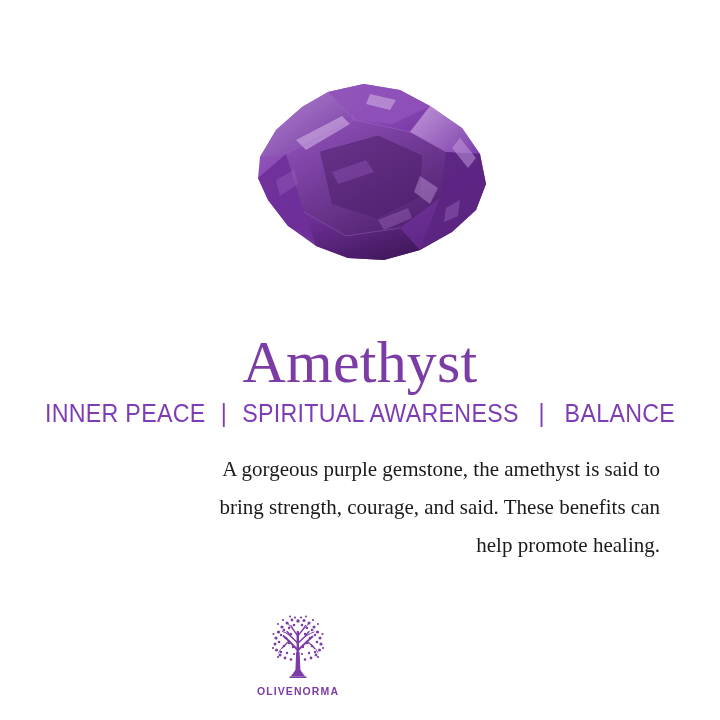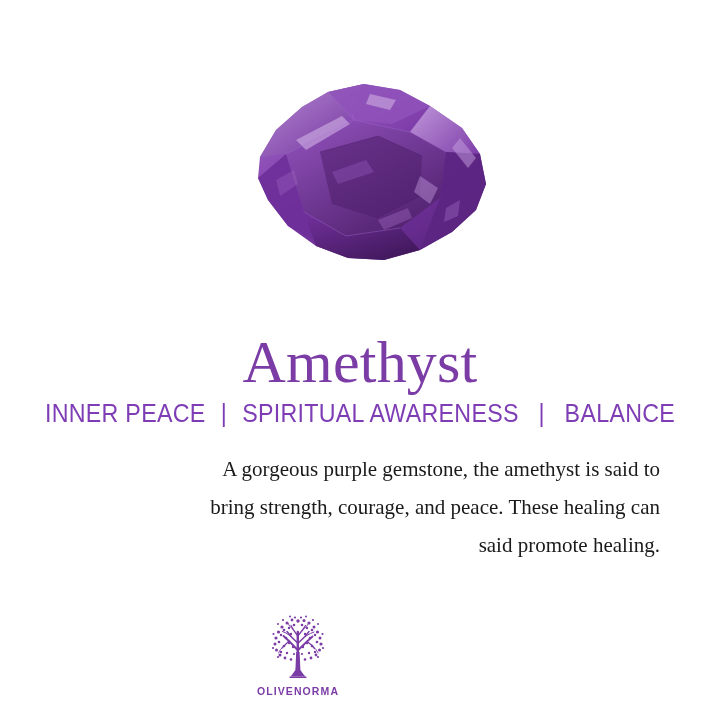--- a/index.html
+++ b/index.html
@@ -198,22 +198,22 @@
   <div class="subtitle">
     <span>INNER PEACE</span>
     <span class="sep">|</span>
     <span>SPIRITUAL AWARENESS</span>
     <span class="sep wide">|</span>
     <span>BALANCE</span>
   </div>
 
   <div class="desc">
     <span class="line">A gorgeous purple gemstone, the amethyst is said to</span>
-    <span class="line">bring strength, courage, and peace. These healing can</span>
-    <span class="line">said promote healing.</span>
+    <span class="line">bring strength, courage, and said. These benefits can</span>
+    <span class="line">help promote healing.</span>
   </div>
 
   <div class="brand">
     <svg class="brand-tree" viewBox="0 0 72 70" aria-hidden="true">
       <g fill="#7b3ca6">
 
         <path d="M34.2 40 L33.4 58 L30.2 62.6 L28.6 64.6 L43.4 64.6 L41.6 62.6 L38.4 58 L37.6 40 Z"></path>
 
         <rect x="27.4" y="64.4" width="17.2" height="1.5" rx="0.6"></rect>
 

